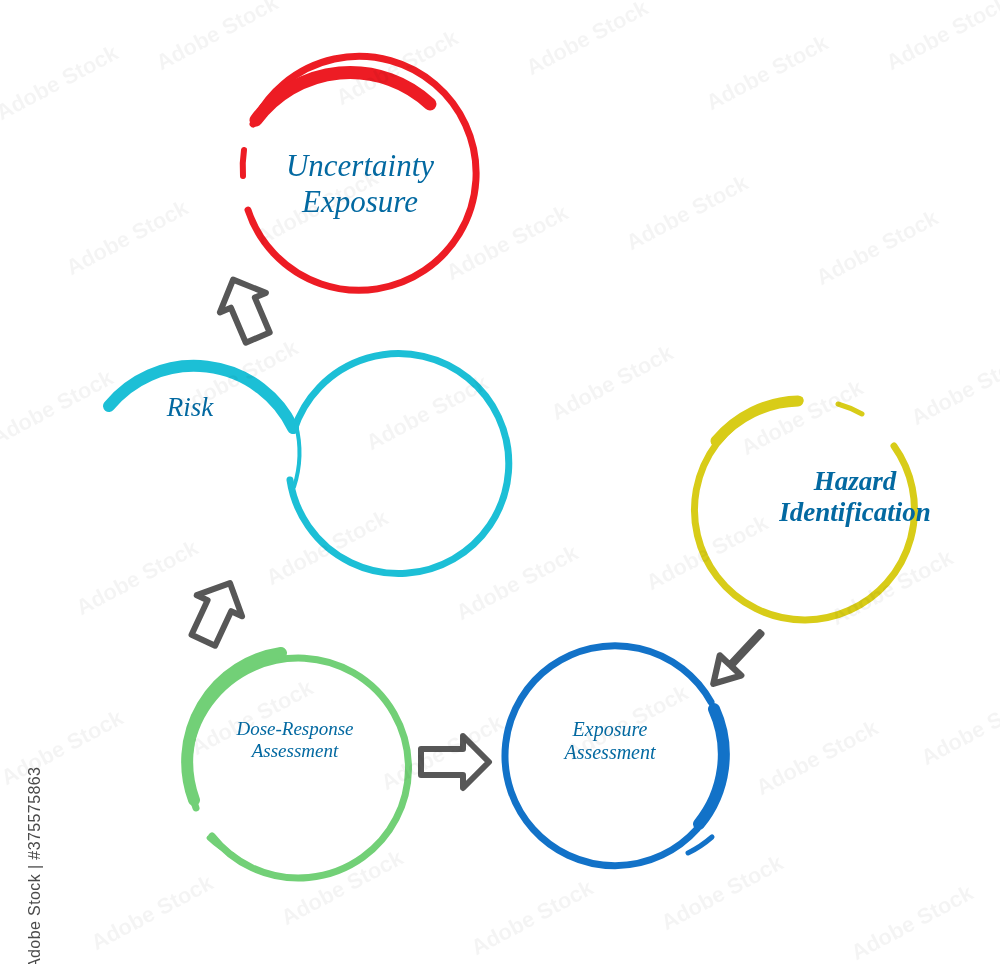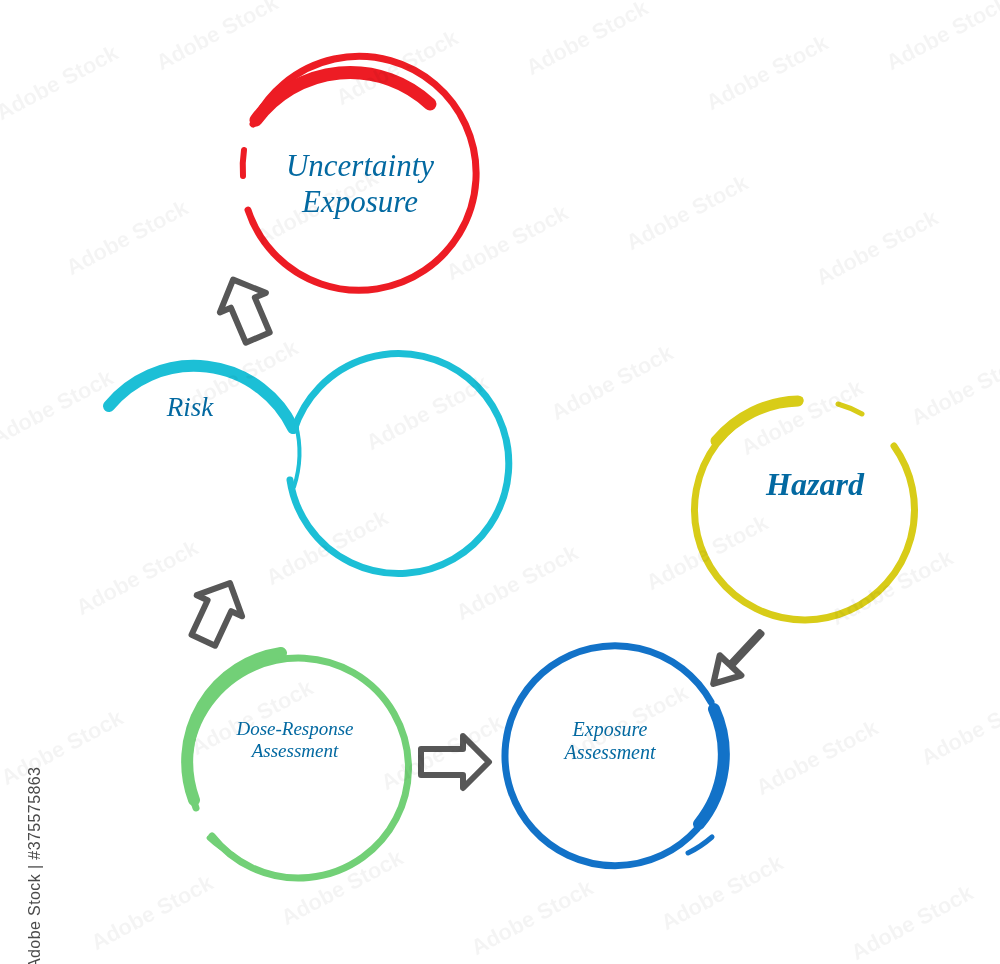--- a/index.html
+++ b/index.html
@@ -59,24 +59,24 @@
   }
   
   #label-exposure-assessment {
     left: 490px;
     top: 718px;
     width: 240px;
     font-size: 20px;
   }
   
   #label-hazard-identification {
-    left: 690px;
+    left: 730px;
     top: 466px;
     width: 250px;
-    font-size: 32px;
+    font-size: 27px;
     font-weight: bold;
   }
 
   .watermark {
     position: absolute;
     color: #4a4a4a;
     font-family: "Liberation Sans", "DejaVu Sans", sans-serif;
     font-size: 16px;
     letter-spacing: 0.4px;
     user-select: none;
@@ -200,20 +200,21 @@
     <span class="ln">Assessment</span>
   </div>
 
   <div class="node-label" id="label-exposure-assessment">
     <span class="ln">Exposure</span>
     <span class="ln">Assessment</span>
   </div>
 
   <div class="node-label" id="label-hazard-identification">
     <span class="ln">Hazard</span>
+    <span class="ln">Identification</span>
   </div>
 
   <div class="watermark" id="watermark-credit">Adobe Stock | #375575863</div>
 
   <div class="tile-wm" style="left:-10px;  top:70px;">Adobe Stock</div>
   <div class="tile-wm" style="left:150px;  top:20px;">Adobe Stock</div>
   <div class="tile-wm" style="left:330px;  top:55px;">Adobe Stock</div>
   <div class="tile-wm" style="left:520px;  top:25px;">Adobe Stock</div>
   <div class="tile-wm" style="left:700px;  top:60px;">Adobe Stock</div>
   <div class="tile-wm" style="left:880px;  top:20px;">Adobe Stock</div>

